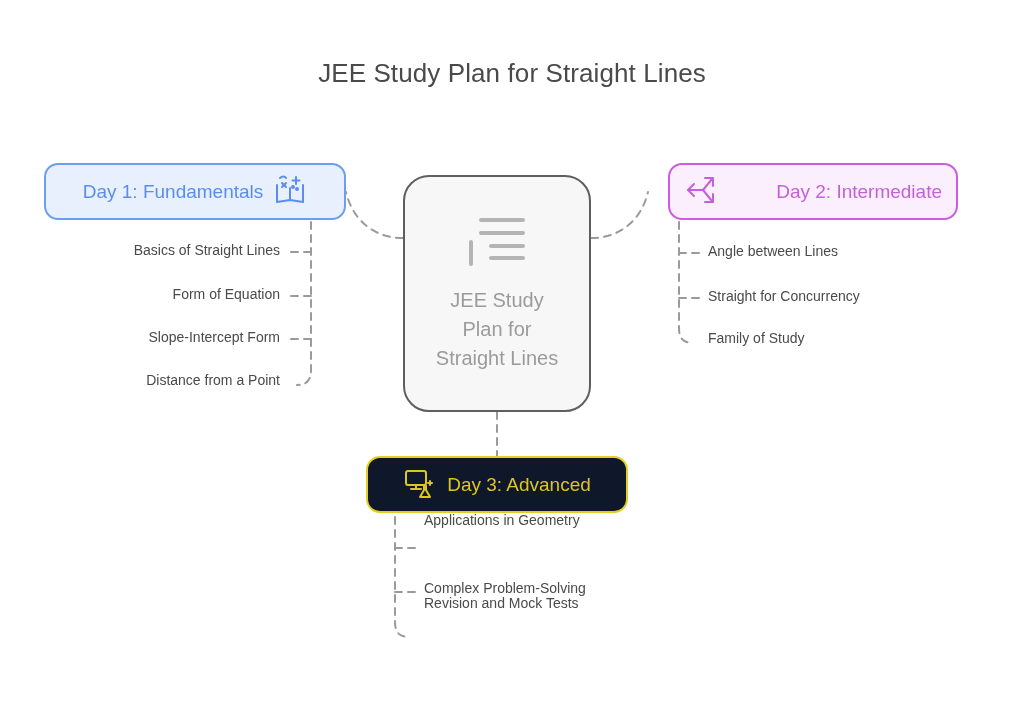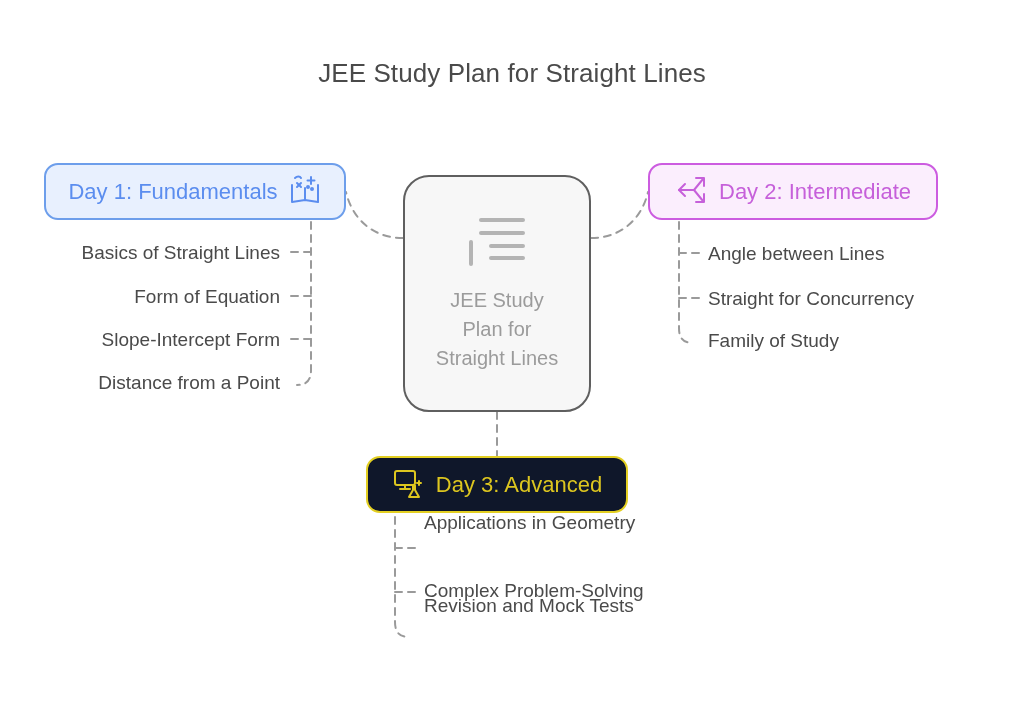--- a/index.html
+++ b/index.html
@@ -78,58 +78,58 @@
     border-radius: 14px;
     border-width: 2px;
     border-style: solid;
     display: flex;
     align-items: center;
     height: 57px;
     padding: 0 14px;
     gap: 10px;
   }
   .pill-label {
-    font-size: 22px;
+    font-size: 19px;
     white-space: nowrap;
   }
 
   #pill-day1 {
     left: 44px;
     top: 163px;
     width: 302px;
     background: #e8f0fe;
     border-color: #6d9eeb;
     justify-content: center;
   }
   #pill-day1 .pill-label { color: #5b8def; }
 
   #pill-day2 {
-    left: 648px;
+    left: 668px;
     top: 163px;
     width: 290px;
     background: #fbeefd;
     border-color: #cc5ce0;
-    justify-content: center;
+    justify-content: space-between;
   }
   #pill-day2 .pill-label { color: #c660da; }
 
   #pill-day3 {
     left: 366px;
     top: 456px;
     width: 262px;
     background: #0f172a;
     border-color: #e3cf22;
     justify-content: center;
   }
   #pill-day3 .pill-label { color: #ddc61f; }
 
   
   .subitem {
     position: absolute;
-    font-size: 19px;
+    font-size: 14px;
     color: #4a4a4a;
     white-space: nowrap;
   }
   .sub-right { text-align: right; }
   .sub-left  { text-align: center; }
 
   
   .list-left-branch .subitem {
     right: 744px;      
   }

